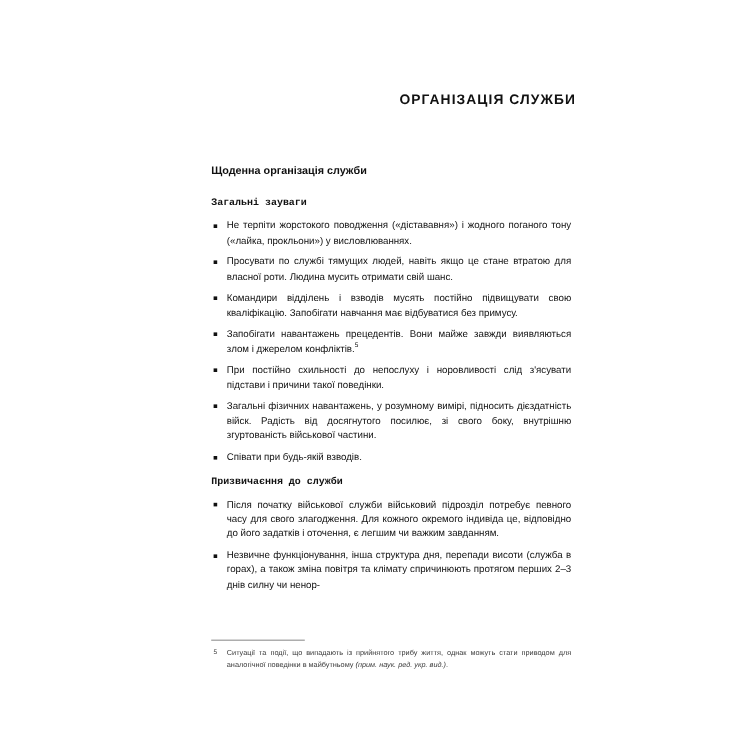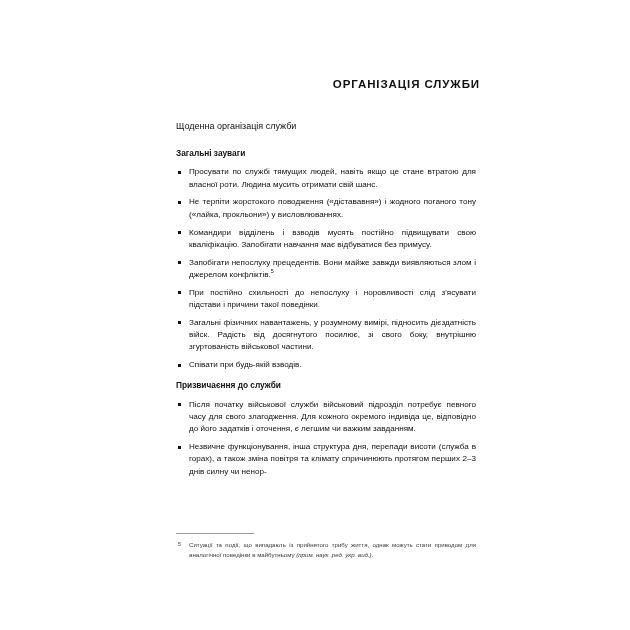--- a/index.html
+++ b/index.html
@@ -32,29 +32,30 @@
     white-space: nowrap;
   }
   .content {
     position: absolute;
     left: 176px;
     top: 120px;
     width: 300px;
   }
   .chapter-title {
     font-size: 9px;
-    font-weight: normal;
-    margin: 0 0 16px 0;
+    font-weight: bold;
+    margin: 16px 0 16px 0;
     line-height: 1.35;
   }
   .section-title {
     font-size: 8.3px;
     font-weight: bold;
     margin: 0 0 7px 0;
     line-height: 1.35;
+    font-family: Liberation Mono, monospace;
   }
   .section-title.spaced {
     margin-top: 9px;
   }
   ul.bullets {
     list-style: none;
     margin: 0;
     padding: 0;
   }
   ul.bullets li {
@@ -122,24 +123,24 @@
 
   <div class="running-head">ОРГАНІЗАЦІЯ СЛУЖБИ</div>
 
   <div class="content">
 
     <div class="chapter-title">Щоденна організація служби</div>
 
     <div>
       <div class="section-title">Загальні зауваги</div>
       <ul class="bullets">
+        <li>Не терпіти жорстокого поводження («дістававня») і жодного поганого тону («лайка, прокльони») у висловлюваннях.</li>
         <li>Просувати по службі тямущих людей, навіть якщо це стане втратою для власної роти. Людина мусить отримати свій шанс.</li>
-        <li>Не терпіти жорстокого поводження («дістававня») і жодного поганого тону («лайка, прокльони») у висловлюваннях.</li>
         <li>Командири відділень і взводів мусять постійно підвищувати свою кваліфікацію. Запобігати навчання має відбуватися без примусу.</li>
-        <li><span>Запобігати непослуху прецедентів. Вони майже завжди виявляються злом і джерелом конфліктів.</span><sup class="fn-ref">5</sup></li>
+        <li><span>Запобігати навантажень прецедентів. Вони майже завжди виявляються злом і джерелом конфліктів.</span><sup class="fn-ref">5</sup></li>
         <li>При постійно схильності до непослуху і норовливості слід з'ясувати підстави і причини такої поведінки.</li>
         <li>Загальні фізичних навантажень, у розумному вимірі, підносить дієздатність війск. Радість від досягнутого посилює, зі свого боку, внутрішню згуртованість військової частини.</li>
         <li>Співати при будь-якій взводів.</li>
       </ul>
     </div>
 
     <div>
       <div class="section-title spaced">Призвичаєння до служби</div>
       <ul class="bullets">
         <li>Після початку військової служби військовий підрозділ потребує певного часу для свого злагодження. Для кожного окремого індивіда це, відповідно до його задатків і оточення, є легшим чи важким завданням.</li>

